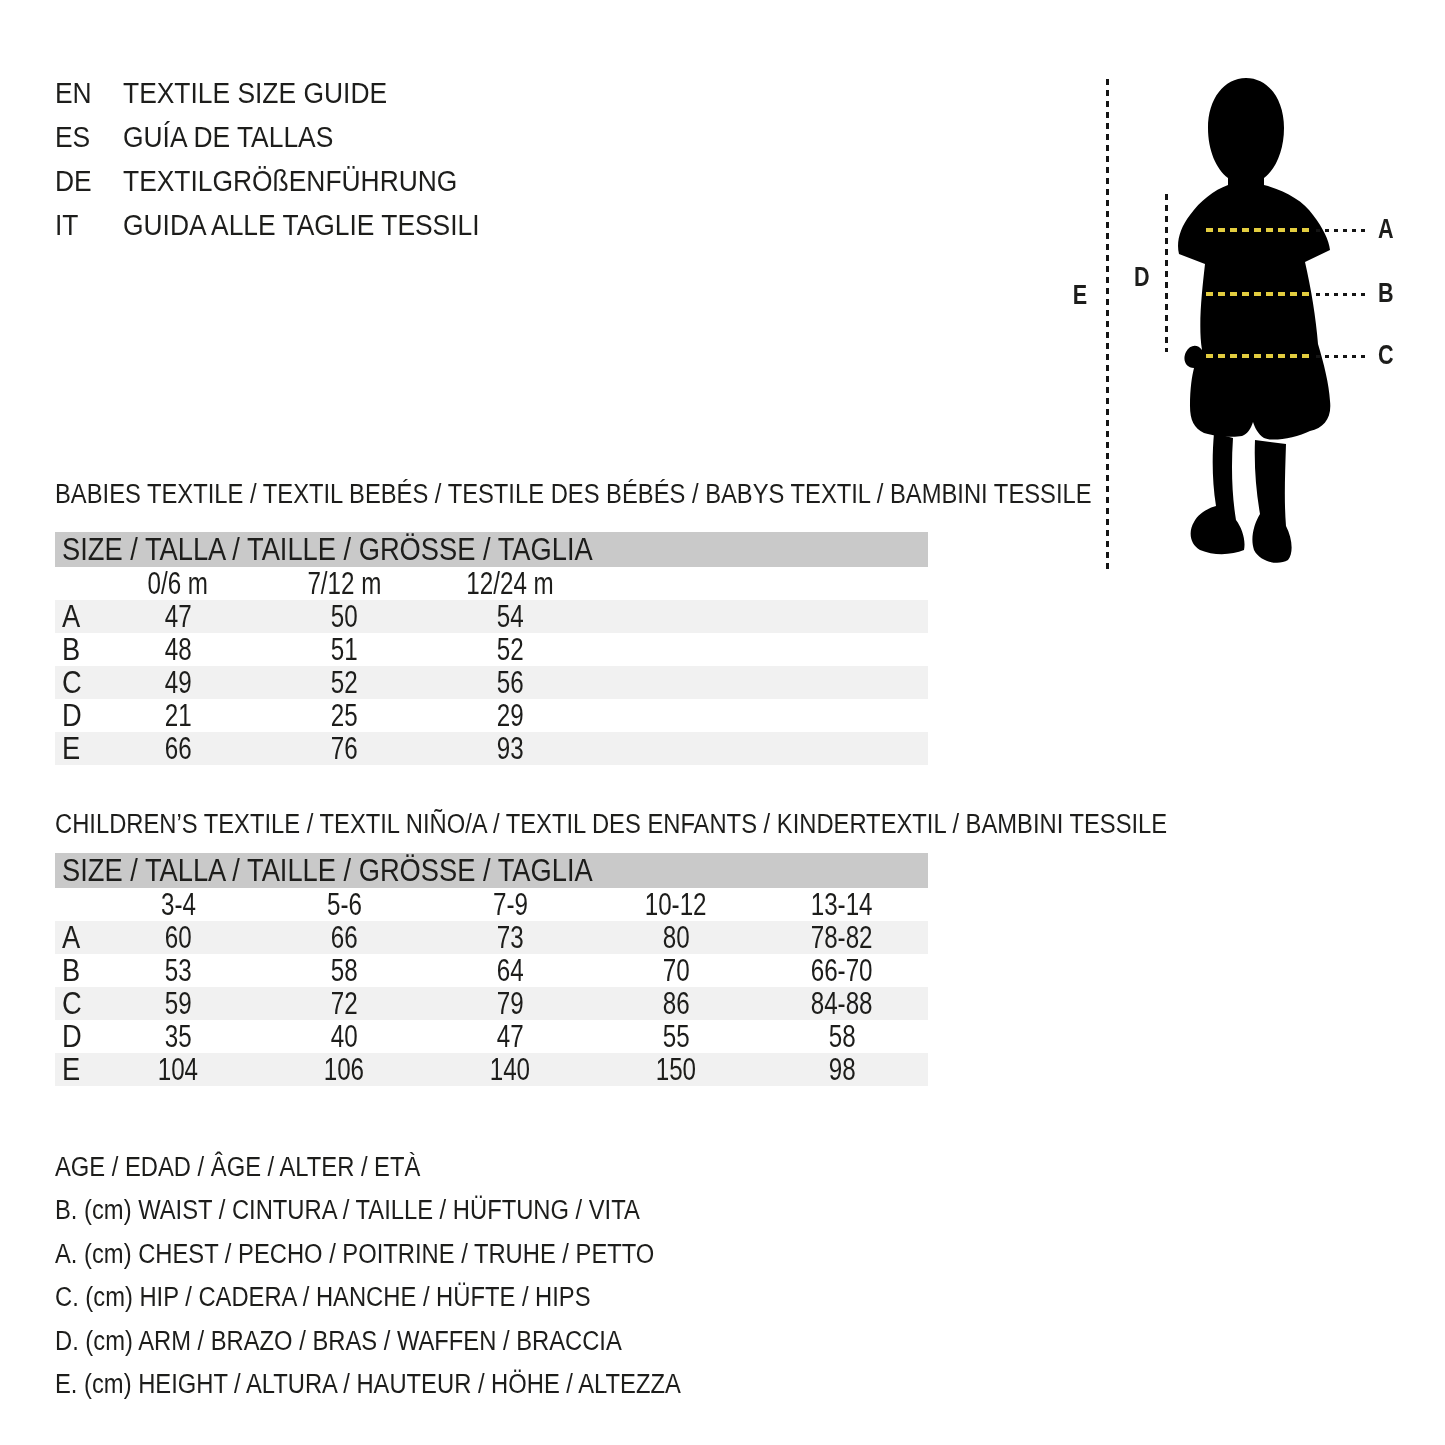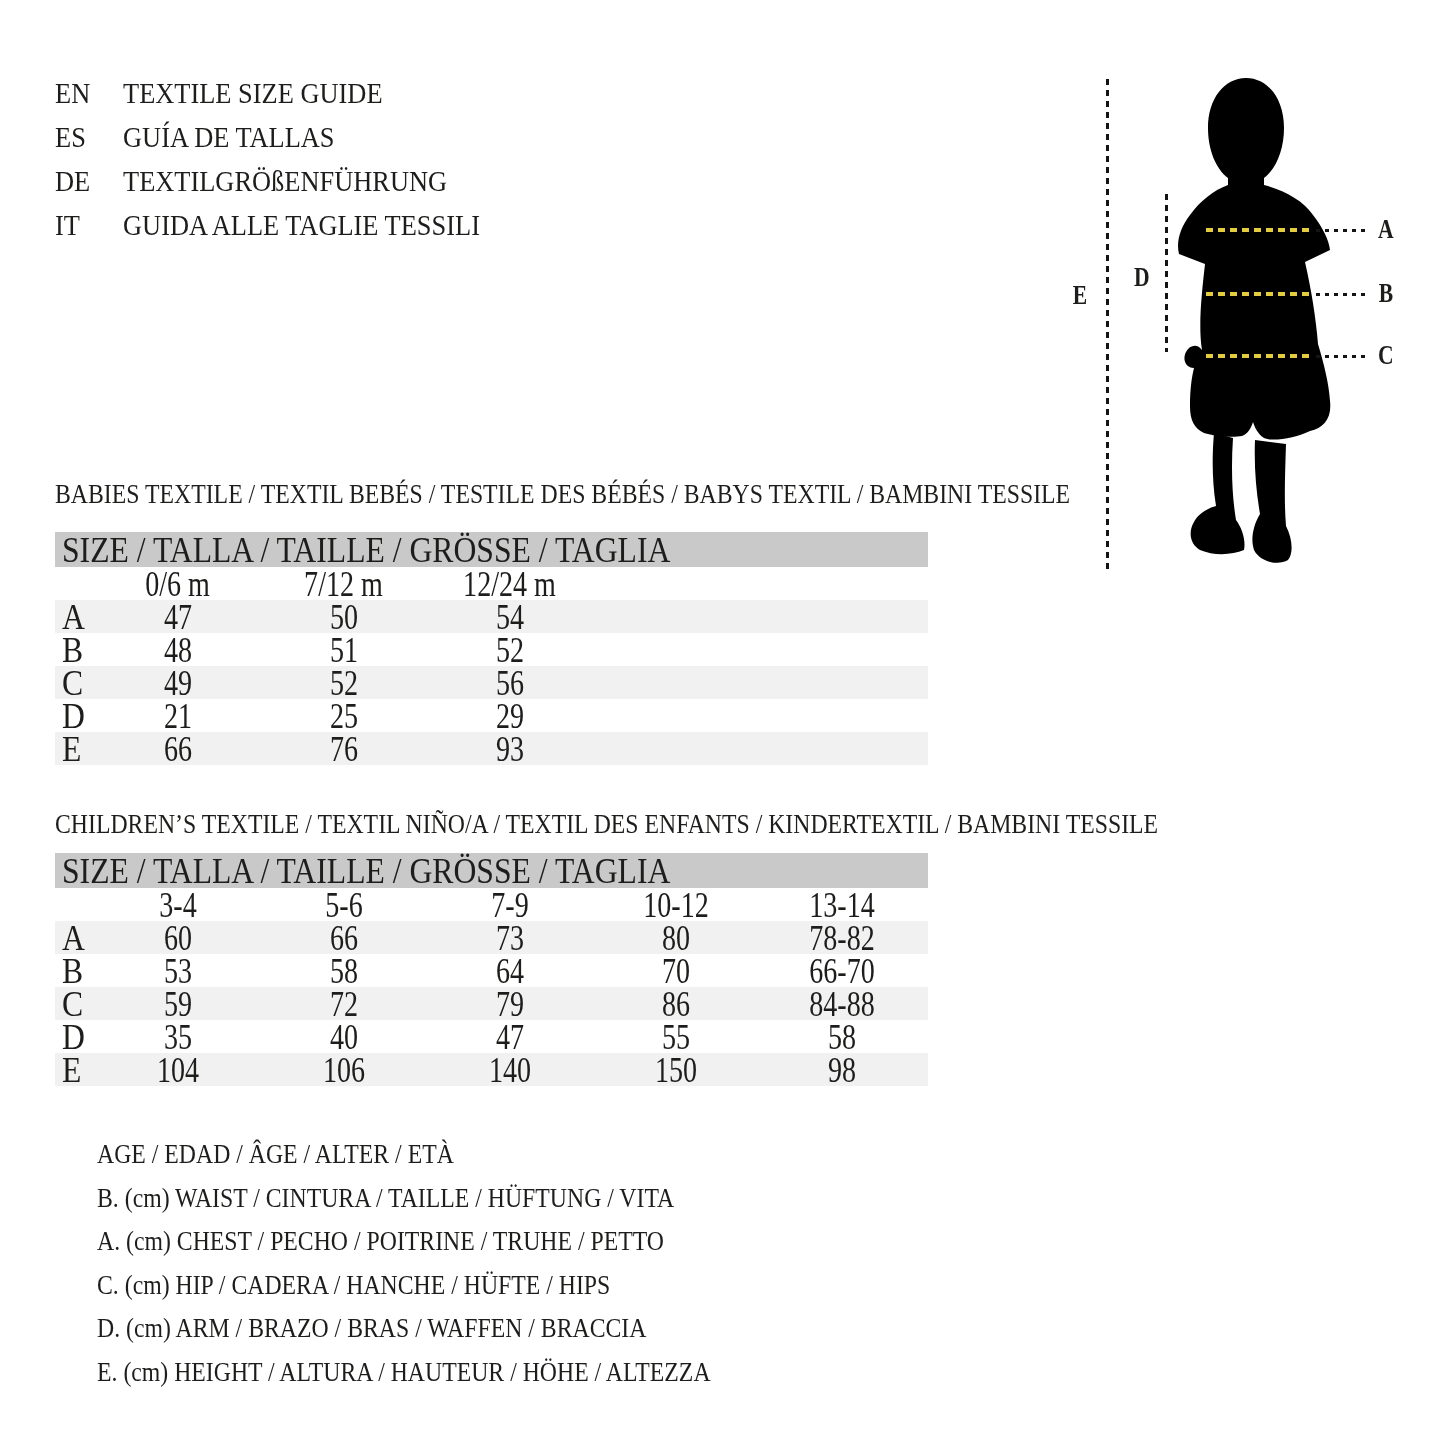--- a/index.html
+++ b/index.html
@@ -1,42 +1,42 @@
 <!DOCTYPE html>
 <html><head>
 <meta charset="utf-8">
 <style>
   html,body{margin:0;padding:0;background:#fff;}
   .canvas{
     position:relative;width:1445px;height:1436px;background:#ffffff;
-    font-family:Liberation Serif, serif;color:#1d1d1b;overflow:hidden;
+    font-family:Liberation Sans, sans-serif;color:#1d1d1b;overflow:hidden;
   }
   .cnd{display:inline-block;white-space:nowrap;transform:scaleX(0.88);transform-origin:0 50%;}
   .cnd-c{display:inline-block;white-space:nowrap;transform:scaleX(0.78);transform-origin:50% 50%;}
 
   
   .lang-header{position:absolute;left:55px;top:71px;}
   .lang-row{display:flex;height:44px;align-items:center;font-size:30px;}
   .lang-code{width:68px;flex:0 0 68px;}
   .lang-title{white-space:nowrap;}
 
   
   .section-title{position:absolute;left:55px;font-size:27px;line-height:32px;white-space:nowrap;}
 
   
-  .size-table{position:absolute;left:55px;width:873px;font-size:36px;}
+  .size-table{position:absolute;left:55px;width:873px;font-size:31px;}
   .thead-bar{height:35px;background:#c9c9c9;display:flex;align-items:center;padding-left:7px;box-sizing:border-box;}
   .cols-row,.data-row{display:flex;height:33px;align-items:center;}
   .data-row.alt{background:#f1f1f1;}
   .c-label{width:40px;flex:0 0 40px;padding-left:7px;box-sizing:border-box;}
   .c-val{width:166px;flex:0 0 166px;text-align:center;}
 
   
   .legend{position:absolute;left:55px;top:1139px;font-size:27px;}
-  .legend-line{height:43.5px;display:flex;align-items:flex-start;white-space:nowrap;margin-left:42px;}
+  .legend-line{height:43.5px;display:flex;align-items:flex-end;white-space:nowrap;}
 
   
   .silhouette-svg{position:absolute;left:1152px;top:76px;}
   .vline{position:absolute;width:3px;background:repeating-linear-gradient(180deg,#141414 0 6px,transparent 6px 11px);}
   .vline-e{left:1106px;top:79px;height:494px;}
   .vline-d{left:1165px;top:194px;height:158px;}
   .hline-yellow{position:absolute;left:1206px;width:106px;height:4px;
     background:repeating-linear-gradient(90deg,#e3cd3f 0 7px,transparent 7px 12px);}
   .hline-dots{position:absolute;left:1316px;width:50px;height:3px;
     background:repeating-linear-gradient(90deg,#141414 0 4px,transparent 4px 9px);}

